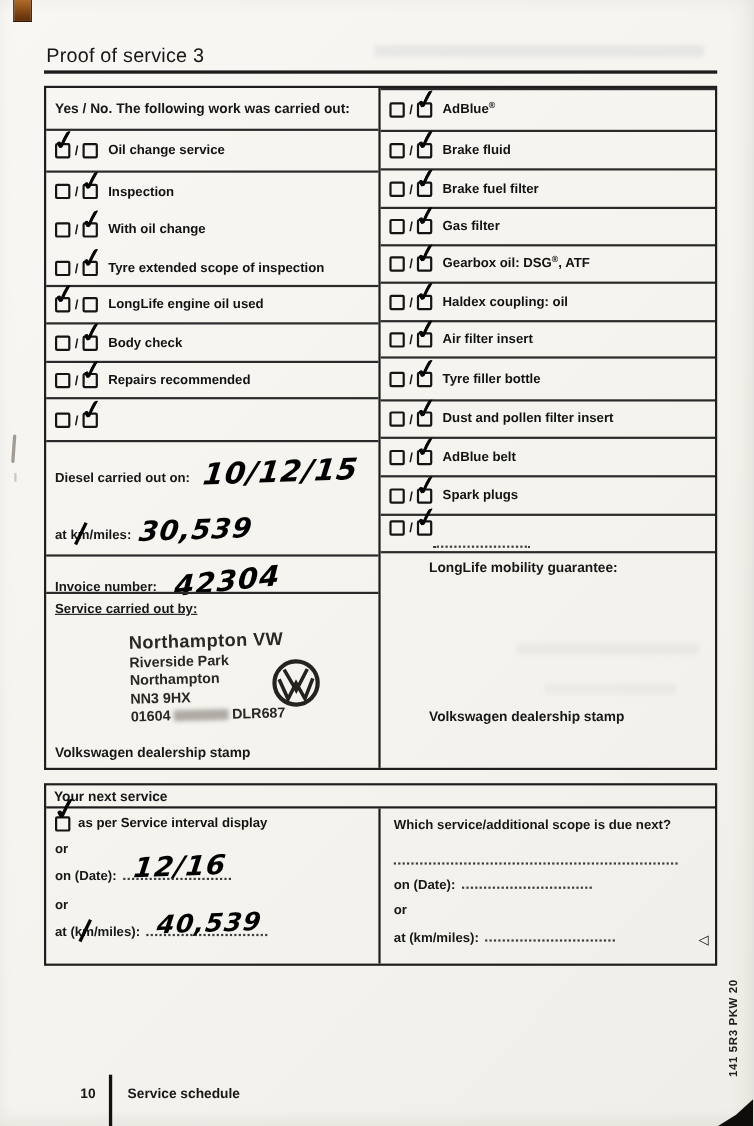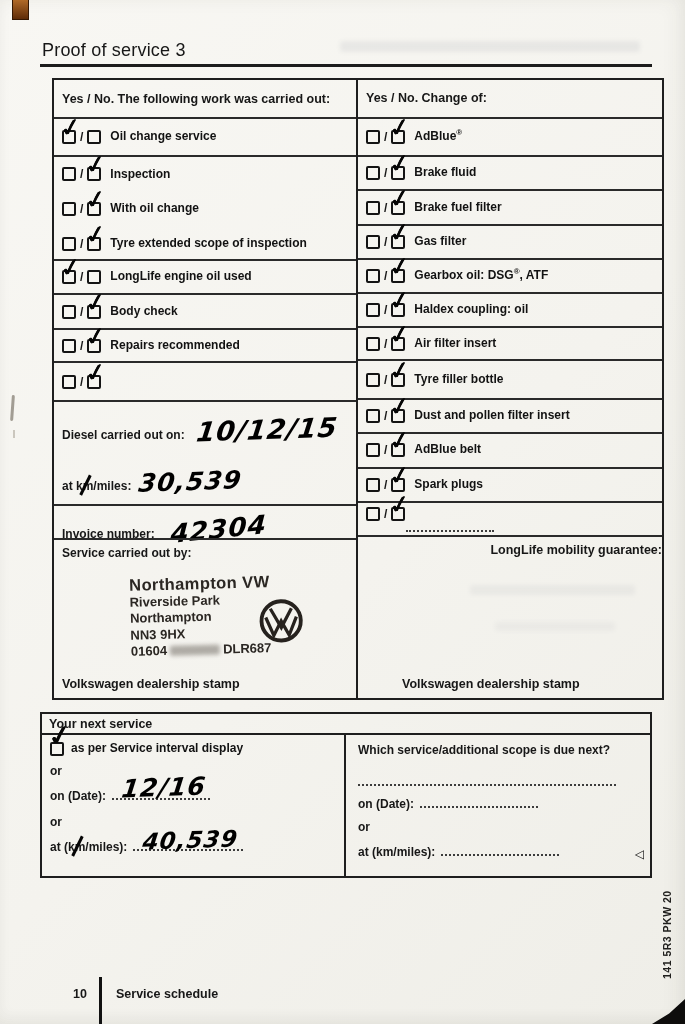--- a/index.html
+++ b/index.html
@@ -16,21 +16,21 @@
   .edge-dash2{position:absolute;left:13px;top:430px;width:2px;height:8px;background:#8d8274;opacity:.4;}
   .smudge{position:absolute;background:#6e7282;filter:blur(2px);border-radius:3px;}
   .wedge{position:absolute;left:652px;top:999px;width:33px;height:25px;background:#0e0d0c;
     clip-path:polygon(100% 0,100% 100%,0 100%,52% 58%);}
 
   
   .title{position:absolute;left:42px;top:40px;font-size:18px;font-weight:400;letter-spacing:.2px;}
   .title-rule{position:absolute;left:40px;top:64px;width:612px;height:3px;background:#1c1c1c;}
 
   
-  .main-table{position:absolute;left:52px;top:78px;width:612px;height:622px;
+  .main-table{position:absolute;left:40px;top:78px;width:612px;height:622px;
     border:2px solid #1e1e1e;display:flex;box-sizing:border-box;}
   .col{display:flex;flex-direction:column;box-sizing:border-box;}
   .col-l{width:302px;}
   .col-r{width:306px;border-left:2px solid #1e1e1e;}
   .cell{box-sizing:border-box;border-top:2px solid #2a2a2a;position:relative;}
   .cell.first{border-top:none;}
   .thead{display:flex;align-items:center;padding-left:8px;font-weight:700;font-size:12.5px;}
 
   .crow{display:flex;align-items:center;padding-left:8px;position:relative;height:100%;}
   .crow-inner{display:flex;align-items:center;padding-left:8px;position:relative;}
@@ -202,21 +202,21 @@
       </div>
 
       <div class="cell field-cell" style="height:34px;padding-top:8px;">
         <div class="fl">
           <span>Invoice number:</span>
           <span class="hand" style="font-size:26px;margin-left:16px;transform:skewX(-9deg) rotate(-6deg);">42304</span>
         </div>
       </div>
 
       <div class="cell" style="height:160px;">
-        <div style="padding:6px 0 0 8px;font-weight:700;font-size:12px;">Service carried out by:</div>
+        <div style="padding:6px 0 0 8px;font-weight:700;font-size:12px;text-decoration:underline;">Service carried out by:</div>
         <div class="stamp">
           <div class="s1">Northampton VW</div>
           <div class="sl">Riverside Park</div>
           <div class="sl">Northampton</div>
           <div class="sl">NN3 9HX</div>
           <div class="sl">
             <span>01604</span><span class="ph-smudge"></span><span>DLR687</span>
           </div>
           <div class="stamp-logo">
             <svg width="46" height="46" viewBox="0 0 48 48">
@@ -224,21 +224,20 @@
               <path d="M13 11 L24 31 L35 11" fill="none" stroke="#26221e" stroke-width="3.4" stroke-linejoin="miter"></path>
               <path d="M8 20 L16 39 L24 24 L32 39 L40 20" fill="none" stroke="#26221e" stroke-width="3.4" stroke-linejoin="miter"></path>
             </svg>
           </div>
         </div>
         <div class="caption" style="left:8px;">Volkswagen dealership stamp</div>
       </div>
     </div>
 
     <div class="col col-r">
-      <div class="cell first thead" style="height:37px;">Yes / No. Change of:</div>
 
       <div class="cell" style="height:38px;">
         <div class="crow tick-no">
           <span class="bw"></span>
           <span class="slash">/</span>
           <span class="bw">
               <span class="tickmark t2">✓</span>
             </span>
           <span class="lbl">AdBlue<sup>®</sup></span>
         </div>
@@ -348,21 +347,21 @@
           <span class="bw"></span>
           <span class="slash">/</span>
           <span class="bw">
               <span class="tickmark t2">✓</span>
             </span>
           <span class="lbl"></span>
         </div>
         <span class="dots" style="position:absolute;left:48px;bottom:3px;width:88px;"></span>
       </div>
 
-      <div class="cell" style="height:164px;text-align:right;">
+      <div class="cell" style="height:164px;">
         <div style="padding:6px 0 0 44px;font-weight:700;font-size:12.5px;">LongLife mobility guarantee:</div>
         <div class="caption" style="left:44px;">Volkswagen dealership stamp</div>
       </div>
     </div>
   </div>
 
   <div class="ns-table">
     <div class="ns-header">Your next service</div>
     <div class="ns-body">
       <div class="ns-left">

